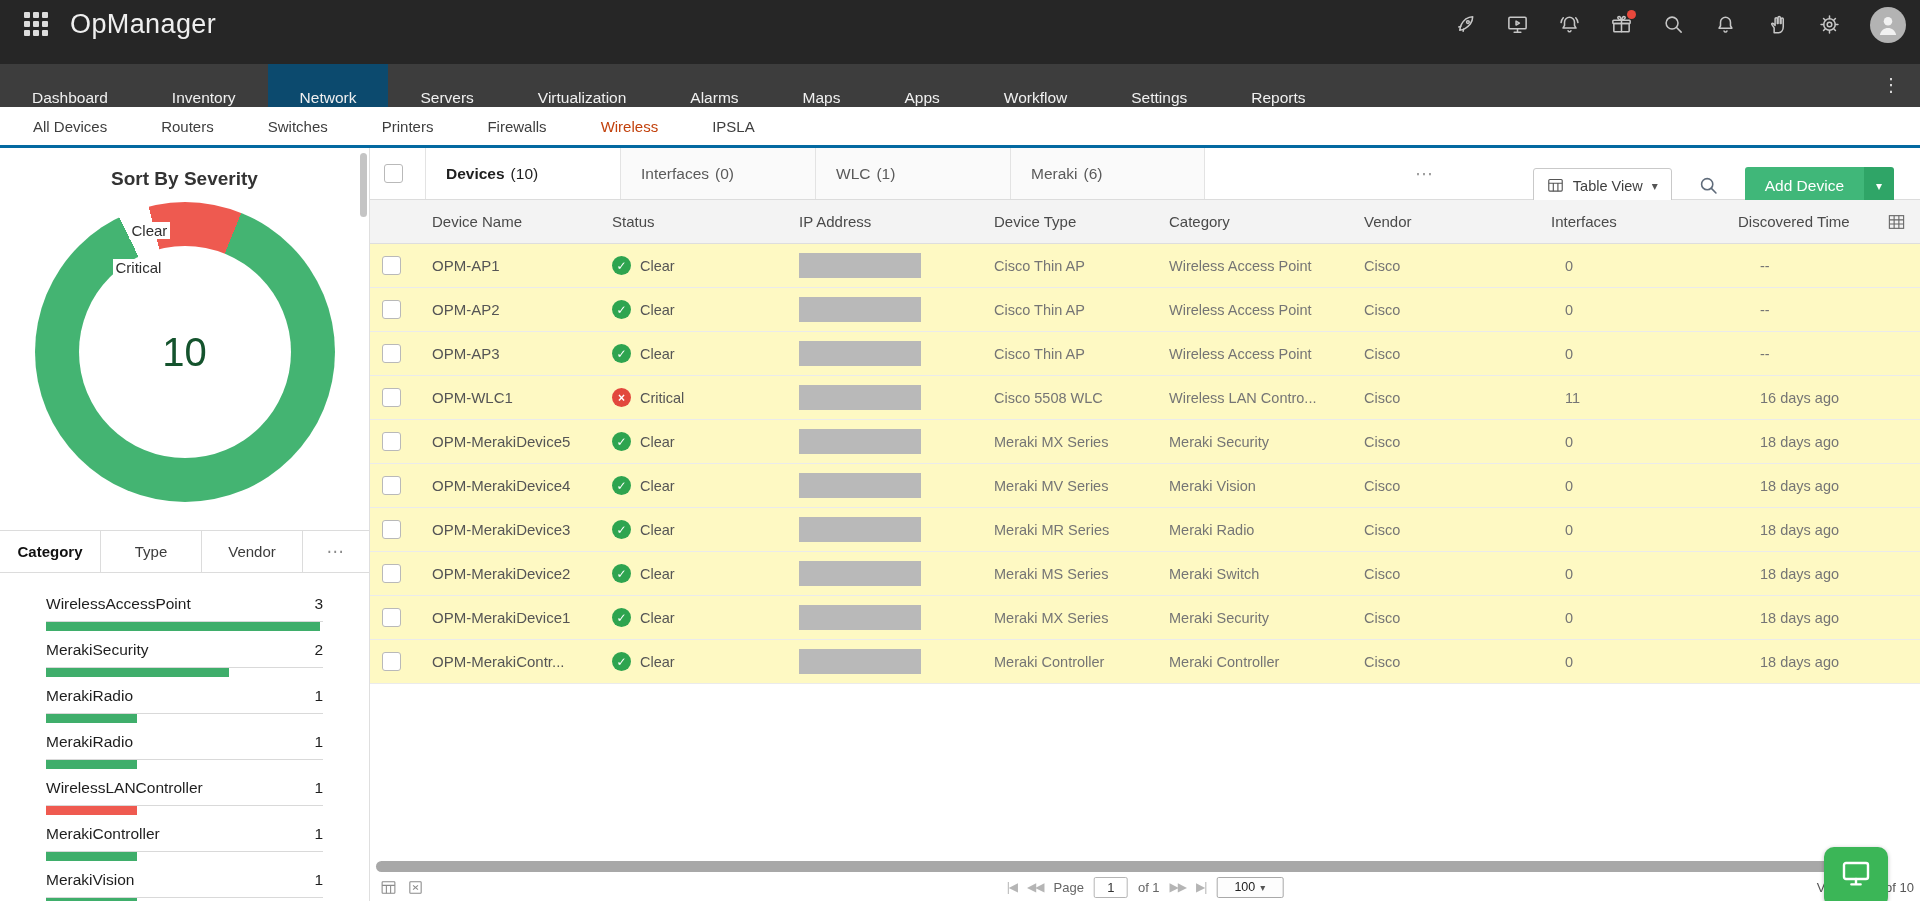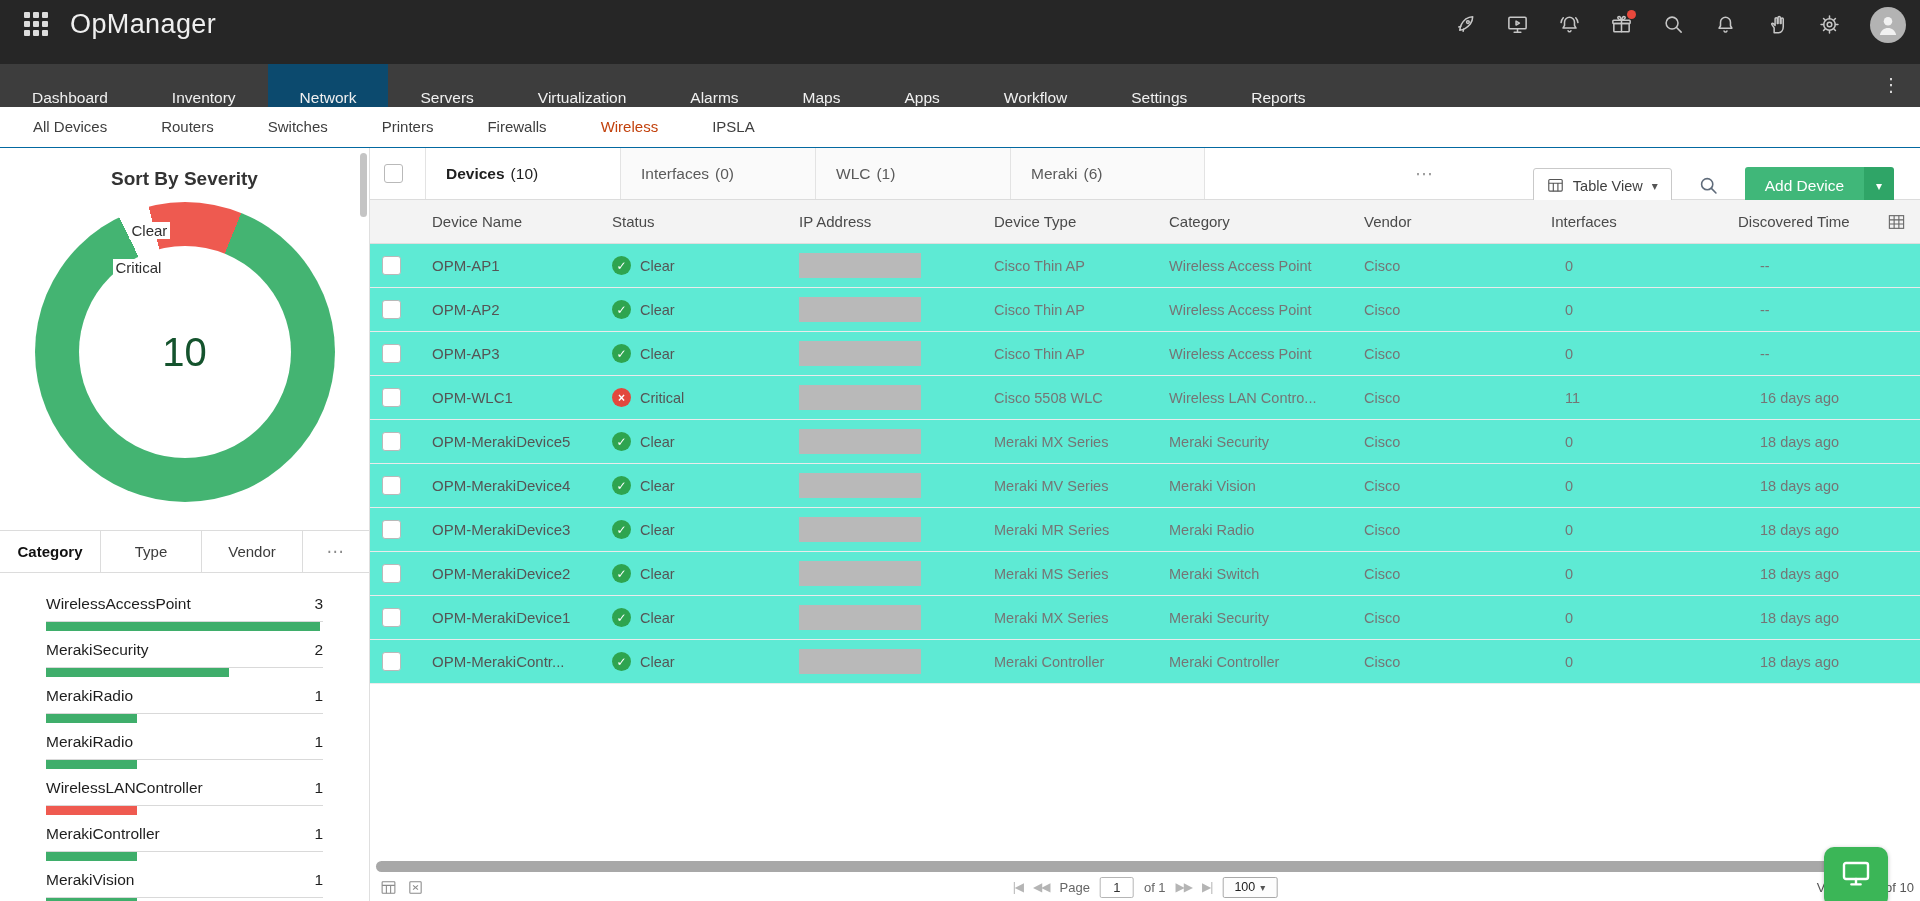--- a/index.html
+++ b/index.html
@@ -19,21 +19,21 @@
   .avatar{width:36px;height:36px;border-radius:50%;background:#b3b3b3;display:flex;align-items:center;justify-content:center;overflow:hidden;cursor:pointer}
   .avatar svg{width:30px;height:30px;fill:#f1f1f1}
 
   
   .mainnav{height:43px;background:#3d3d3d;display:flex;align-items:stretch}
   .nav-item{padding:12px 32px;line-height:43px;color:#f0f0f0;font-size:15.5px;cursor:pointer;white-space:nowrap}
   .nav-item.active{background:#0c4a6e}
   .nav-dots{margin-left:auto;color:#dedede;line-height:43px;padding:0 20px;font-size:18px;cursor:pointer}
 
   
-  .subnav{height:41px;background:#fff;border-bottom:1px solid #0369a1;display:flex;align-items:stretch;padding-left:6px}
+  .subnav{height:41px;background:#fff;border-bottom:3px solid #0369a1;display:flex;align-items:stretch;padding-left:6px}
   .subnav-item{padding:0 27px;line-height:40px;font-size:15px;color:#3e3e3e;cursor:pointer;white-space:nowrap}
   .subnav-item.active{font-weight:400;color:#c2410c}
 
   
   .content{display:flex;height:753px;position:relative}
 
   
   .sidebar{width:370px;min-width:370px;background:#fff;border-right:1px solid #dfdfdf;position:relative}
   .side-title{text-align:center;margin-top:20px;font-size:19px;font-weight:700;color:#333}
   .donut-wrap{position:relative;width:300px;height:300px;margin:12px auto 0}
@@ -75,41 +75,41 @@
   .search-btn svg{width:21px;height:21px;stroke:#5f6b7a;fill:none;stroke-width:1.8;stroke-linecap:round}
   .add-split{display:flex;height:38px;border-radius:3px;overflow:hidden;cursor:pointer}
   .add-main{background:#40b779;color:#fff;font-size:15.5px;display:flex;align-items:center;padding:0 20px}
   .add-arrow{background:#2fa567;width:30px;display:flex;align-items:center;justify-content:center}
   .add-arrow .caret{color:#fff}
 
   .grid-cols{display:grid;grid-template-columns:50px 180px 187px 195px 175px 195px 187px 187px minmax(0,1fr);align-items:center;padding-left:12px}
   .thead{height:44px;background:#f3f3f3;border-bottom:1px solid #dedede;font-size:15px;color:#4a4a4a;position:relative}
   .colchooser{position:absolute;right:14px;top:50%;transform:translateY(-50%);display:flex;cursor:pointer}
   .colchooser svg{width:19px;height:19px;stroke:#666;fill:none;stroke-width:1.4}
-  .trow{height:44px;border-bottom:1px solid #ebebeb;font-size:14.5px;color:#757575;background:#5eead4}
+  .trow{height:44px;border-bottom:1px solid #ebebeb;font-size:14.5px;color:#757575;background:#fef9c3}
   .trow .dname{color:#555;font-size:15px;cursor:pointer}
   .status{display:flex;align-items:center;gap:9px;color:#555}
   .sbadge{width:19px;height:19px;border-radius:50%;color:#fff;font-size:12px;font-weight:700;display:flex;align-items:center;justify-content:center}
   .sbadge.clear{background:#2ea44f}
   .sbadge.critical{background:#e2483d}
   .ipblock{width:122px;height:25px;background:#b9b9b9}
   .cell-int{padding-left:14px}
   .cell-disc{padding-left:22px}
 
   
   .hscroll{position:absolute;left:6px;top:713px;width:1468px;height:11px;border-radius:6px;background:#a8a8a8;cursor:pointer}
   .bottomrow{position:absolute;left:0;right:0;bottom:0;height:28px;display:flex;align-items:center;font-size:13px;color:#666}
   .export-icons{display:flex;gap:10px;padding-left:10px}
   .export-icons span{display:flex;cursor:pointer}
   .export-icons svg{width:17px;height:17px;stroke:#8a8a8a;fill:none;stroke-width:1.5}
   .pager{position:absolute;left:50%;transform:translateX(-50%);display:flex;align-items:center;gap:10px}
   .pg{color:#b5b5b5;font-size:12px;cursor:pointer;letter-spacing:-1px}
   .pg-label{color:#666}
   .pg-input{width:34px;height:21px;border:1px solid #b5b5b5;border-radius:2px;text-align:center;font-size:13px;color:#333;font-family:inherit}
-  .pg-size{height:21px;border:1px solid #a9a9a9;border-radius:2px;background:#fdfdfd;display:flex;align-items:center;gap:5px;padding:0 11px;font-size:12.5px;color:#222;cursor:pointer}
+  .pg-size{height:21px;border:1px solid #a9a9a9;border-radius:2px;background:#fdfdfd;display:flex;align-items:center;gap:5px;padding:0 17px;font-size:12.5px;color:#222;cursor:pointer}
   .pg-size .caret{font-size:10px}
   .viewtext{position:absolute;right:6px;color:#555}
   .chat-fab{position:absolute;right:32px;bottom:-6px;width:64px;height:60px;border-radius:10px;background:#3bb657;display:flex;align-items:flex-start;justify-content:center;padding-top:10px;z-index:5;cursor:pointer;box-shadow:0 1px 4px rgba(0,0,0,.25)}
   .chat-fab svg{width:32px;height:32px;stroke:#fff;fill:none;stroke-width:1.8;stroke-linecap:round}
 </style>
 </head>
 <body>
 
 <header class="topbar">
   <div class="apps-grid">

